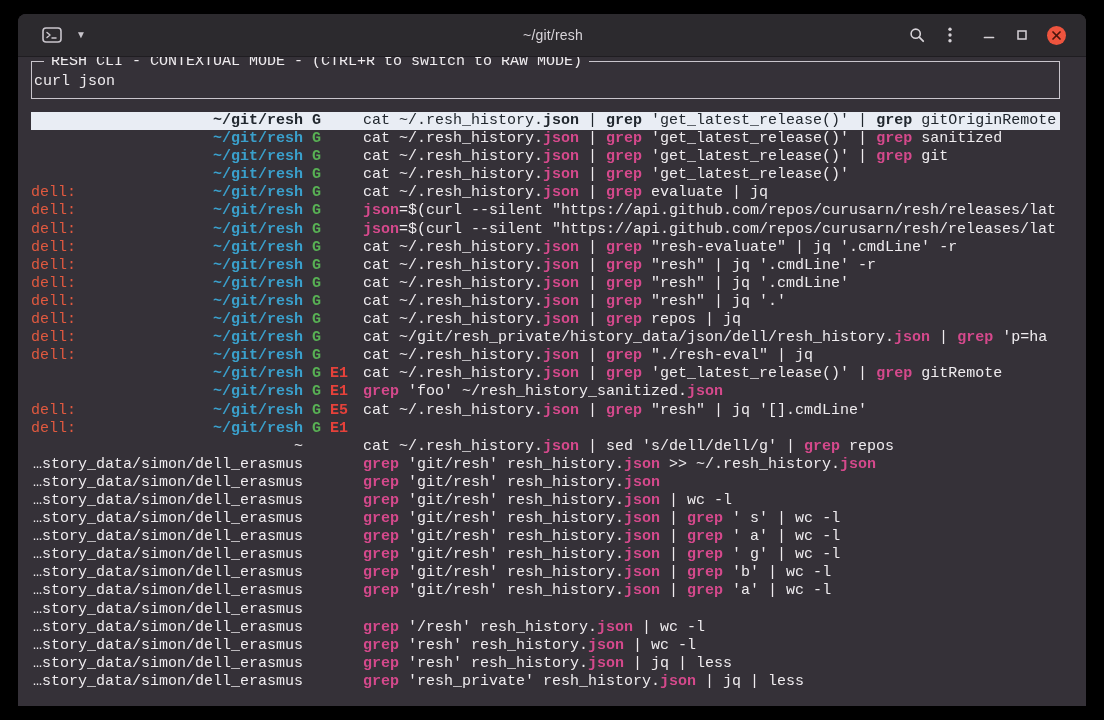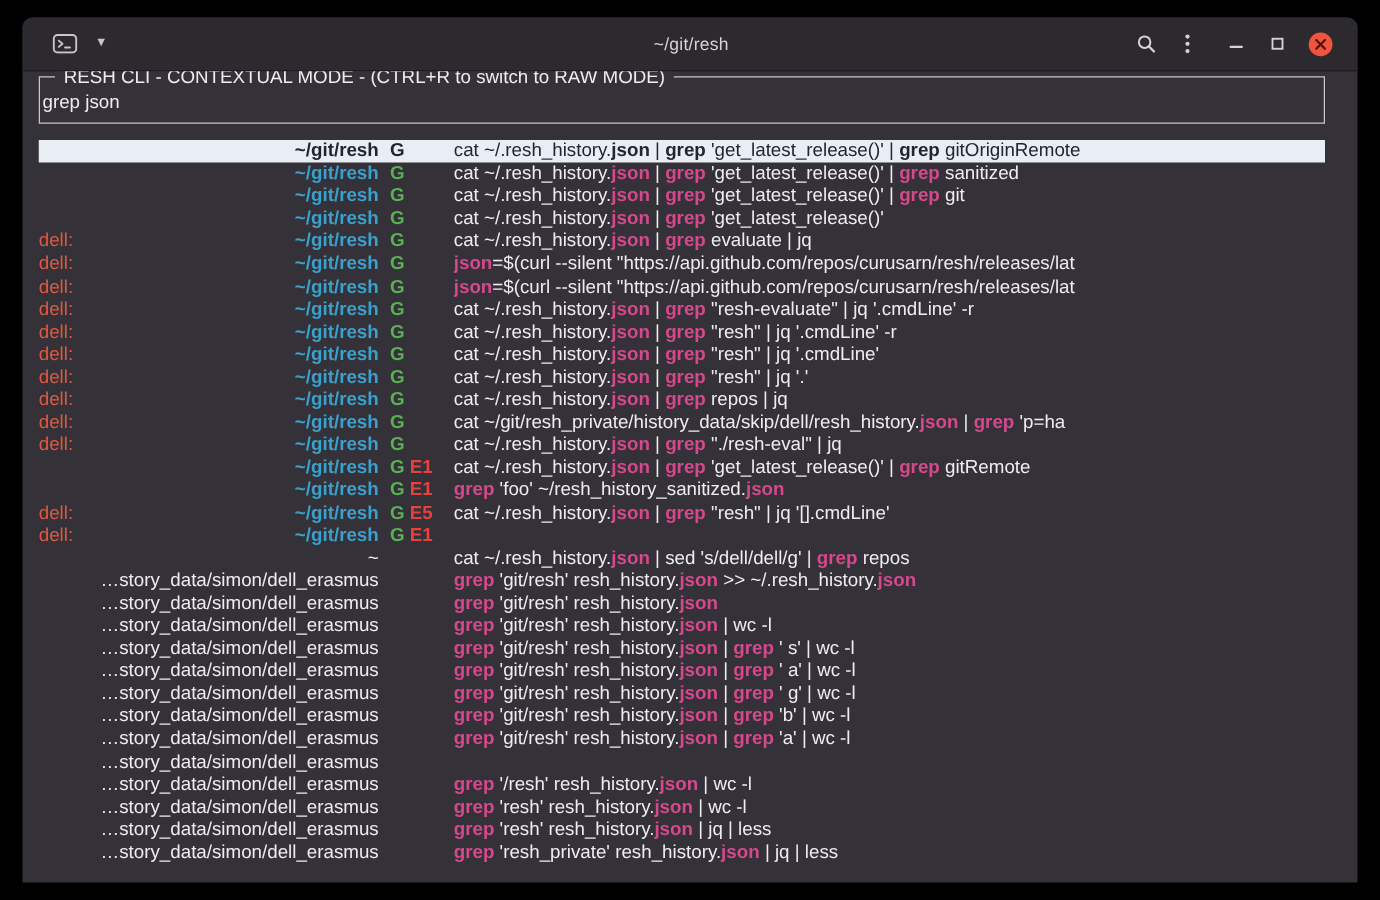--- a/index.html
+++ b/index.html
@@ -18,21 +18,21 @@
             padding:0 20px 0 22px;font-family:"Liberation Sans",sans-serif;color:#d6d2d7;
             border-bottom:1px solid #1f1d21}
   .tb-left{display:flex;align-items:center;gap:10px;width:220px}
   .icon-btn{background:transparent;border:none;display:flex;align-items:center;justify-content:center;cursor:pointer;padding:2px}
   .chev{color:#c9c5cc;font-size:10px;line-height:10px}
   .tb-title{flex:1;text-align:center;font-size:14px;color:#d8d4d9;letter-spacing:.2px}
   .tb-right{display:flex;align-items:center;gap:19px;width:220px;justify-content:flex-end}
   .winctl{display:flex;align-items:center;gap:17px;margin-left:8px}
   .close-btn{width:19px;height:19px;border-radius:50%;background:var(--close);
              display:flex;align-items:center;justify-content:center;border:none;cursor:pointer}
-  .terminal{flex:1;font-family:Liberation Sans, sans-serif;font-size:15px;color:var(--fg);
+  .terminal{flex:1;font-family:Liberation Mono, monospace;font-size:15px;color:var(--fg);
             padding:4px 26px 0 13px;overflow:hidden}
   .query-box{position:relative;border:1px solid var(--box-border);height:38px;margin-bottom:13px}
   .legend{position:absolute;top:-10px;left:12px;background:var(--terminal-bg);
           padding:0 7px;line-height:19px;white-space:pre}
   .query-line{padding:11px 2px 0 2px;line-height:18px;white-space:pre}
   .row{display:flex;height:18.1px;line-height:18.1px}
   .left{flex:none;width:272px;display:flex;justify-content:space-between;white-space:pre;overflow:hidden}
   .host{color:var(--host)}
   .dir.repo{color:var(--dir);font-weight:bold}
   .flags{flex:none;width:60px;padding-left:9px;font-weight:bold;white-space:pre}
@@ -110,21 +110,21 @@
               </svg>
             </span>
           </button>
         </div>
       </div>
     </div>
 
     <div class="terminal">
       <div class="query-box">
         <span class="legend">RESH CLI - CONTEXTUAL MODE - (CTRL+R to switch to RAW MODE)</span>
-        <div class="query-line">grep json</div>
+        <div class="query-line">curl json</div>
       </div>
       <div id="history-list">
           <div class="row selected">
             <span class="left"><span class="host"></span><span class="dir repo">~/git/resh</span></span>
             <span class="flags"><span class="flag green">G</span></span>
             <span class="cmd"><span>cat ~/.resh_history.</span><span class="match">json</span><span> | </span><span class="match">grep</span><span> 'get_latest_release()' | </span><span class="match">grep</span><span> gitOriginRemote</span></span>
           </div>
           <div class="row">
             <span class="left"><span class="host"></span><span class="dir repo">~/git/resh</span></span>
             <span class="flags"><span class="flag green">G</span></span>
@@ -176,21 +176,21 @@
             <span class="cmd"><span>cat ~/.resh_history.</span><span class="match">json</span><span> | </span><span class="match">grep</span><span> "resh" | jq '.'</span></span>
           </div>
           <div class="row">
             <span class="left"><span class="host">dell:</span><span class="dir repo">~/git/resh</span></span>
             <span class="flags"><span class="flag green">G</span></span>
             <span class="cmd"><span>cat ~/.resh_history.</span><span class="match">json</span><span> | </span><span class="match">grep</span><span> repos | jq</span></span>
           </div>
           <div class="row">
             <span class="left"><span class="host">dell:</span><span class="dir repo">~/git/resh</span></span>
             <span class="flags"><span class="flag green">G</span></span>
-            <span class="cmd"><span>cat ~/git/resh_private/history_data/skip/dell/resh_history.</span><span class="match">json</span><span> | </span><span class="match">grep</span><span> 'p=ha</span></span>
+            <span class="cmd"><span>cat ~/git/resh_private/history_data/json/dell/resh_history.</span><span class="match">json</span><span> | </span><span class="match">grep</span><span> 'p=ha</span></span>
           </div>
           <div class="row">
             <span class="left"><span class="host">dell:</span><span class="dir repo">~/git/resh</span></span>
             <span class="flags"><span class="flag green">G</span></span>
             <span class="cmd"><span>cat ~/.resh_history.</span><span class="match">json</span><span> | </span><span class="match">grep</span><span> "./resh-eval" | jq</span></span>
           </div>
           <div class="row">
             <span class="left"><span class="host"></span><span class="dir repo">~/git/resh</span></span>
             <span class="flags"><span class="flag green">G</span><span class="flag red"> E1</span></span>
             <span class="cmd"><span>cat ~/.resh_history.</span><span class="match">json</span><span> | </span><span class="match">grep</span><span> 'get_latest_release()' | </span><span class="match">grep</span><span> gitRemote</span></span>

